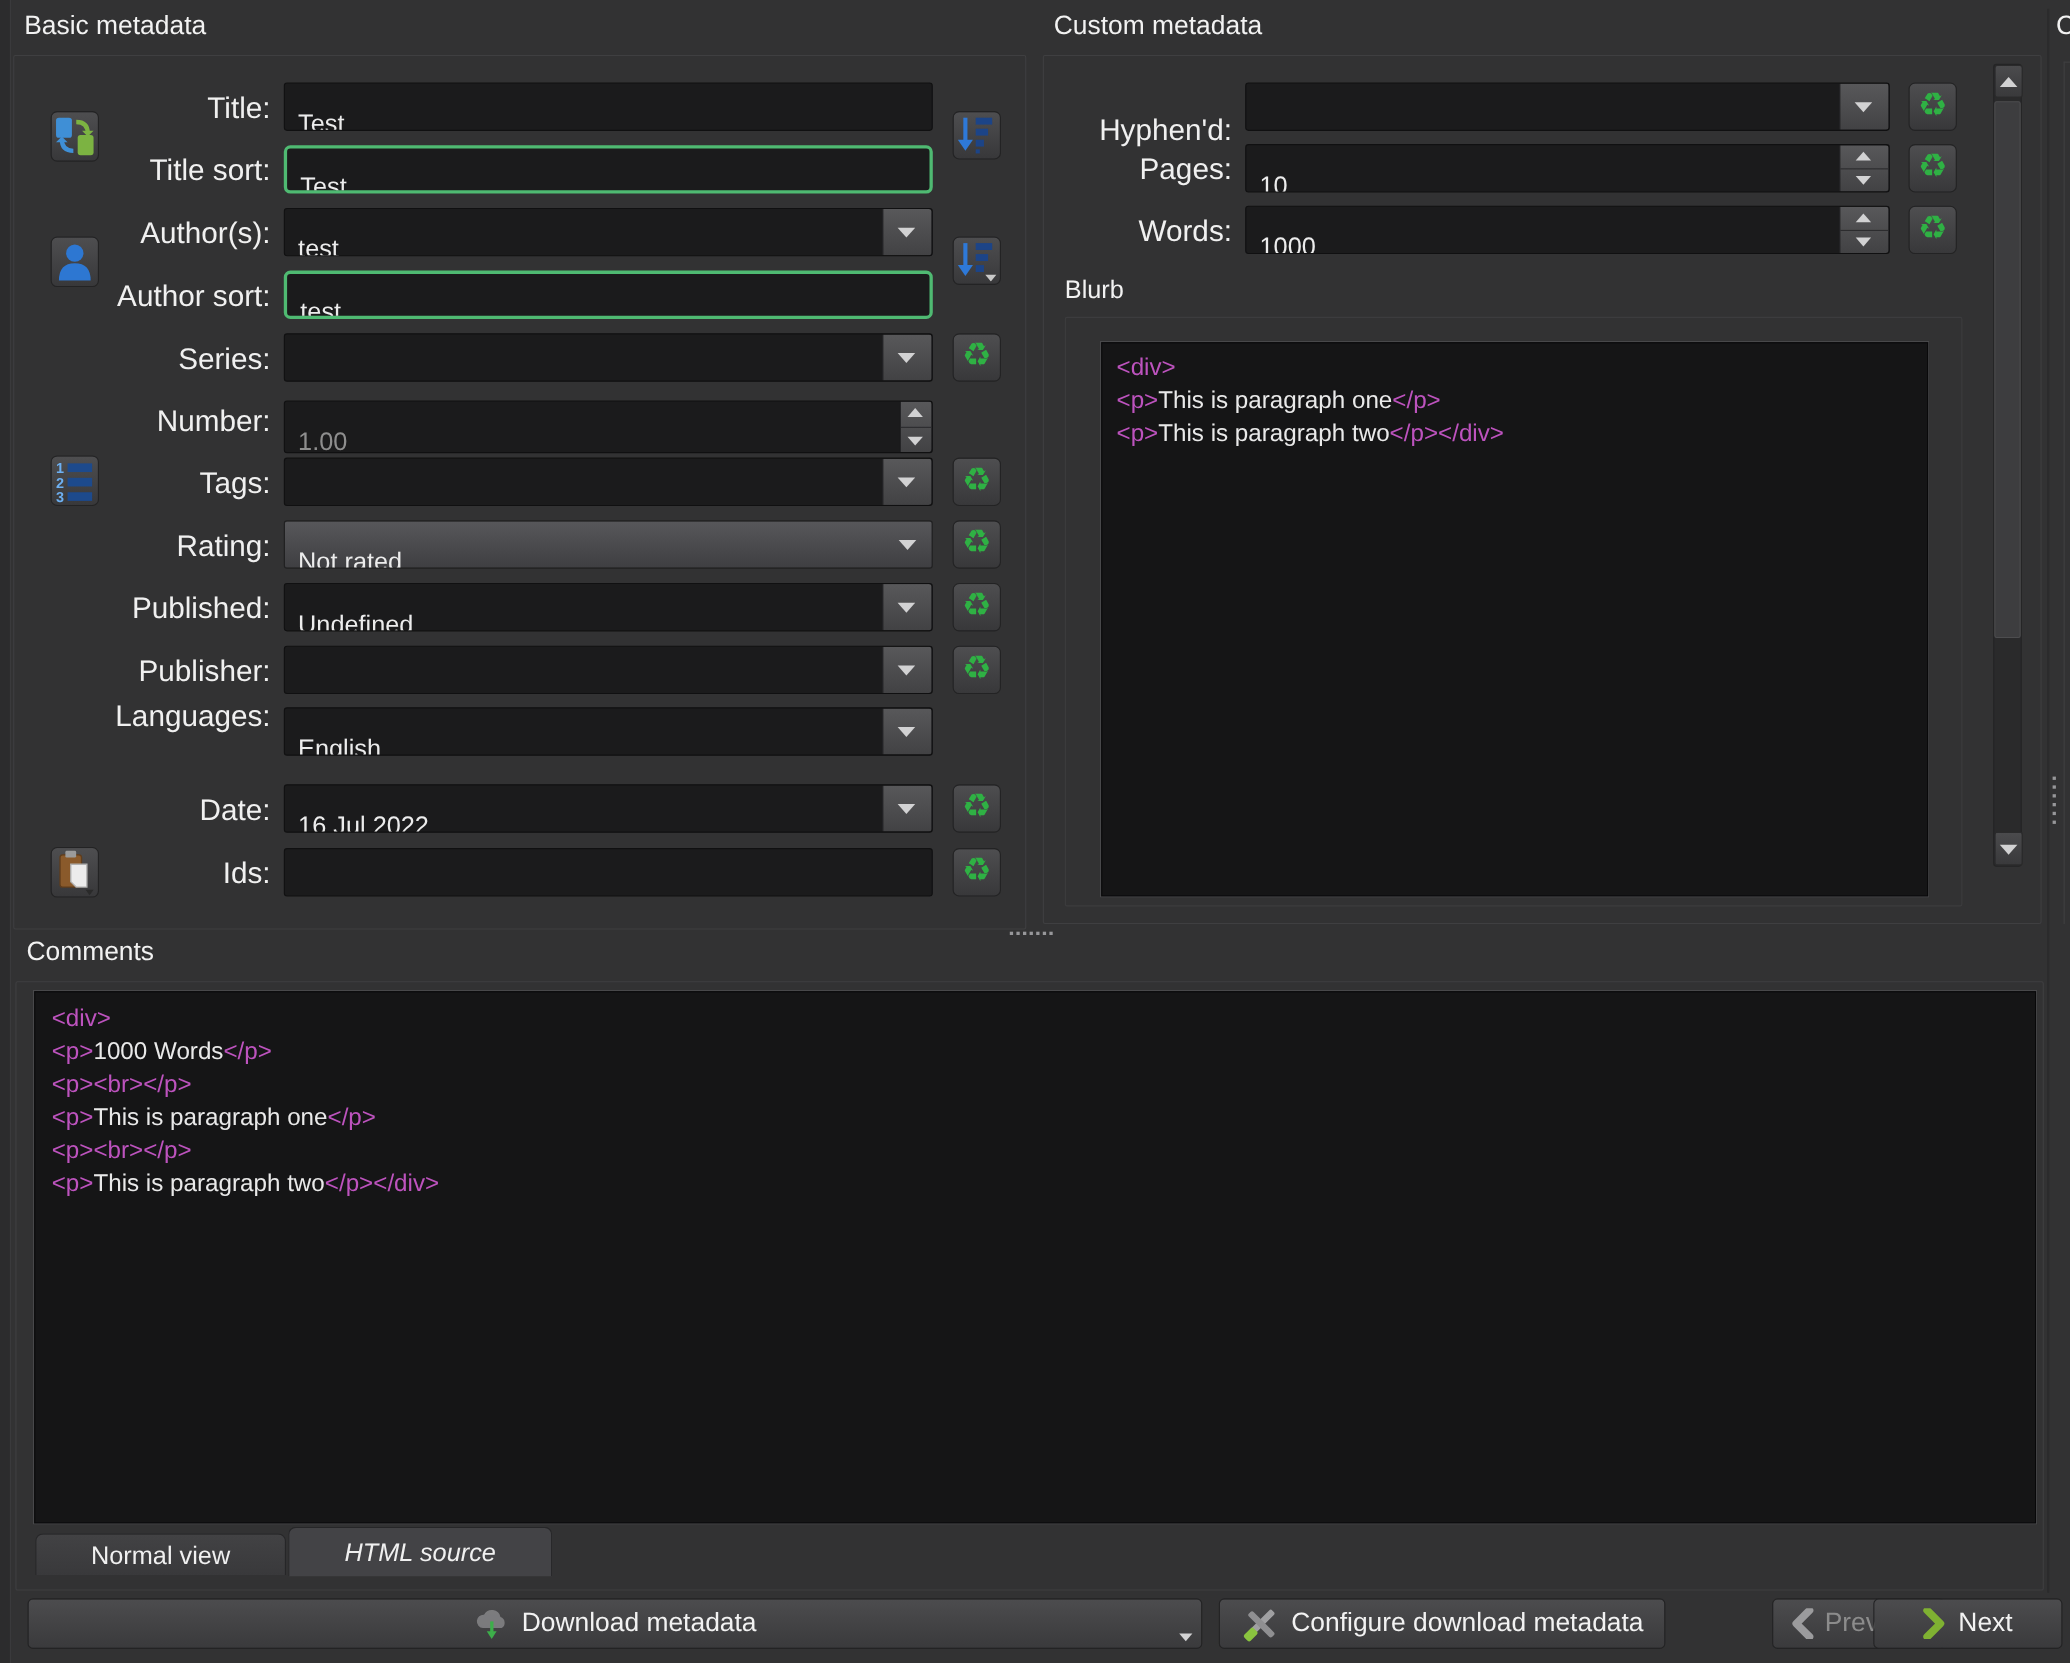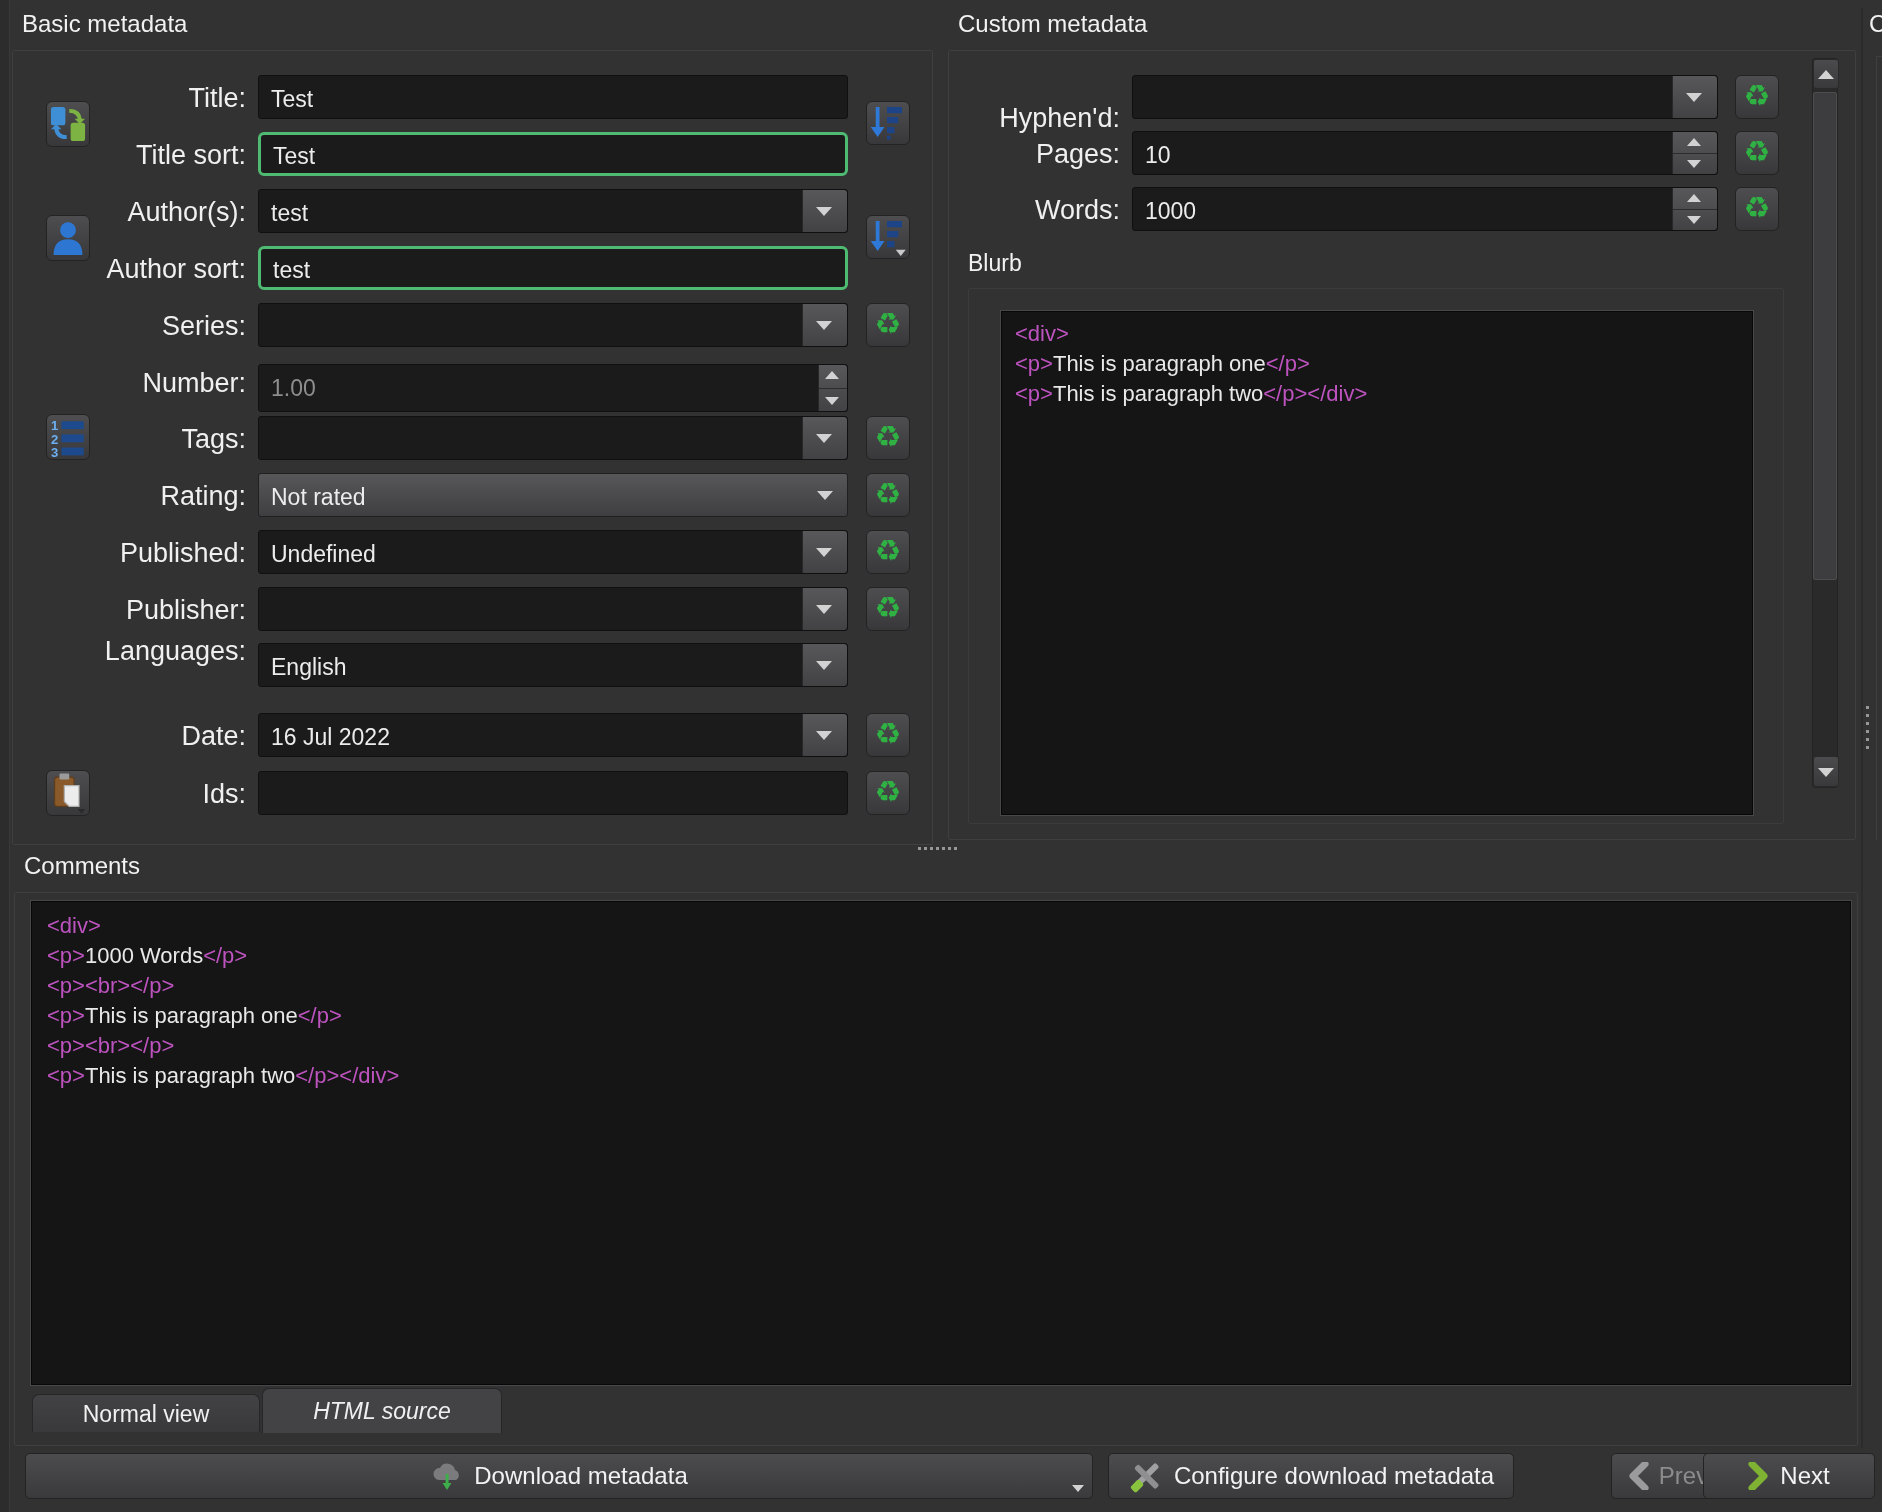--- a/index.html
+++ b/index.html
@@ -6,21 +6,21 @@
   body{
     width:1882px;height:1512px;position:relative;overflow:hidden;
     background:#323233;font-family:"Liberation Sans",sans-serif;
     -webkit-font-smoothing:antialiased;
   }
   .abs{position:absolute;box-sizing:border-box;}
   .grp-title{position:absolute;color:#f2f2f2;font-size:24px;font-weight:400;}
   .grp-border{position:absolute;border:1px solid #3f3f41;border-radius:2px;box-sizing:border-box;}
   .flabel{position:absolute;color:#f0f0f0;font-size:27px;text-align:right;white-space:nowrap;}
   .field{position:absolute;background:#1b1b1c;border:1px solid #101011;border-radius:3px;
-    box-sizing:border-box;color:#ececec;font-size:23px;line-height:42px;padding:2px 12px;
+    box-sizing:border-box;color:#ececec;font-size:23px;line-height:42px;padding:15px 12px;
     white-space:nowrap;overflow:hidden;}
   .field.muted{color:#8e8e8e;}
   .field.focused{border:3px solid #4fba72;border-radius:6px;line-height:38px;}
   .field.light{background:linear-gradient(#57575a,#3f3f42);border:1px solid #202021;}
   .combo-btn{position:absolute;right:0;top:0;width:44px;height:100%;
     background:linear-gradient(#58585a,#424244);border-left:1px solid #28282a;
     border-radius:0 3px 3px 0;}
   .arr-dn{position:absolute;width:0;height:0;border-left:8px solid transparent;
     border-right:8px solid transparent;border-top:9px solid #d2d2d3;}
   .arr-up{position:absolute;width:0;height:0;border-left:8px solid transparent;

